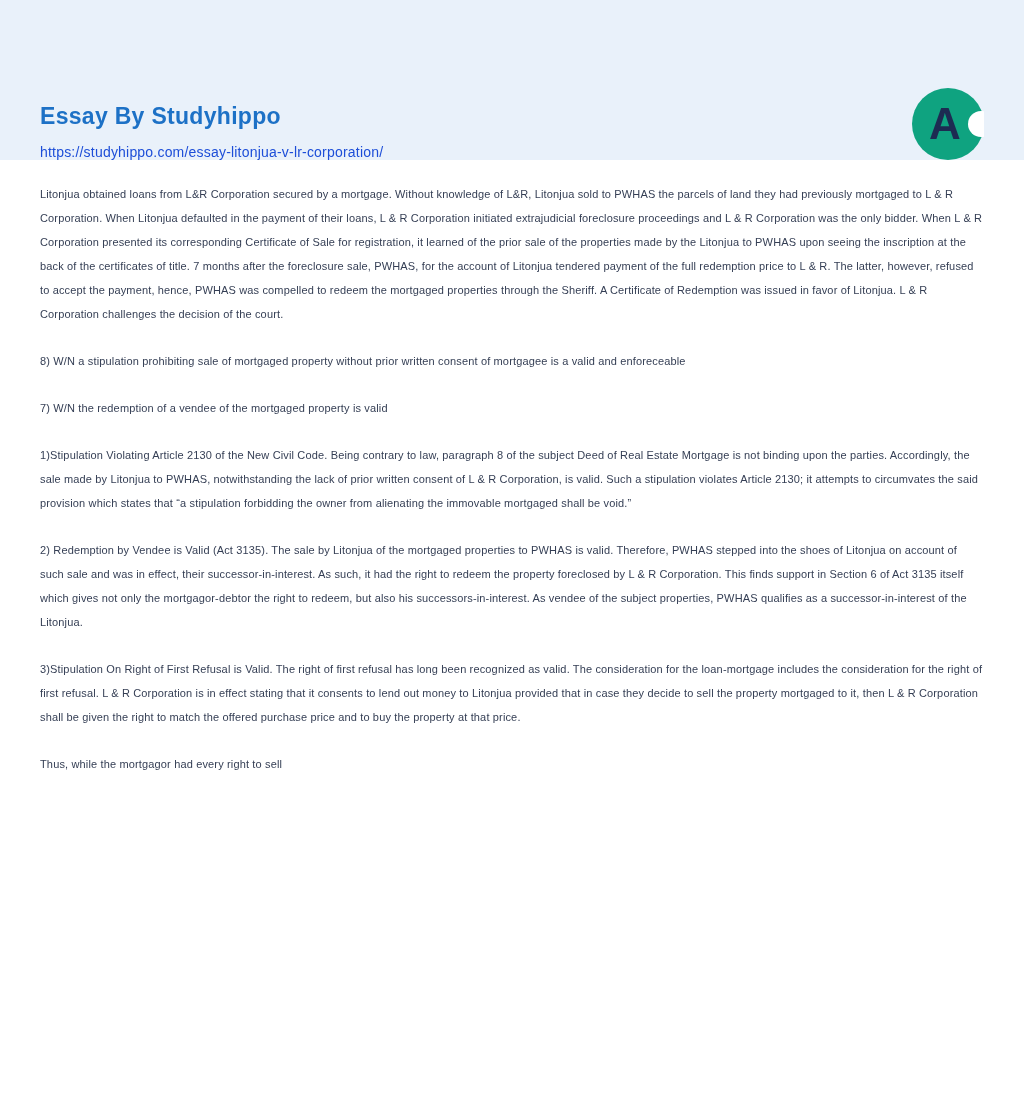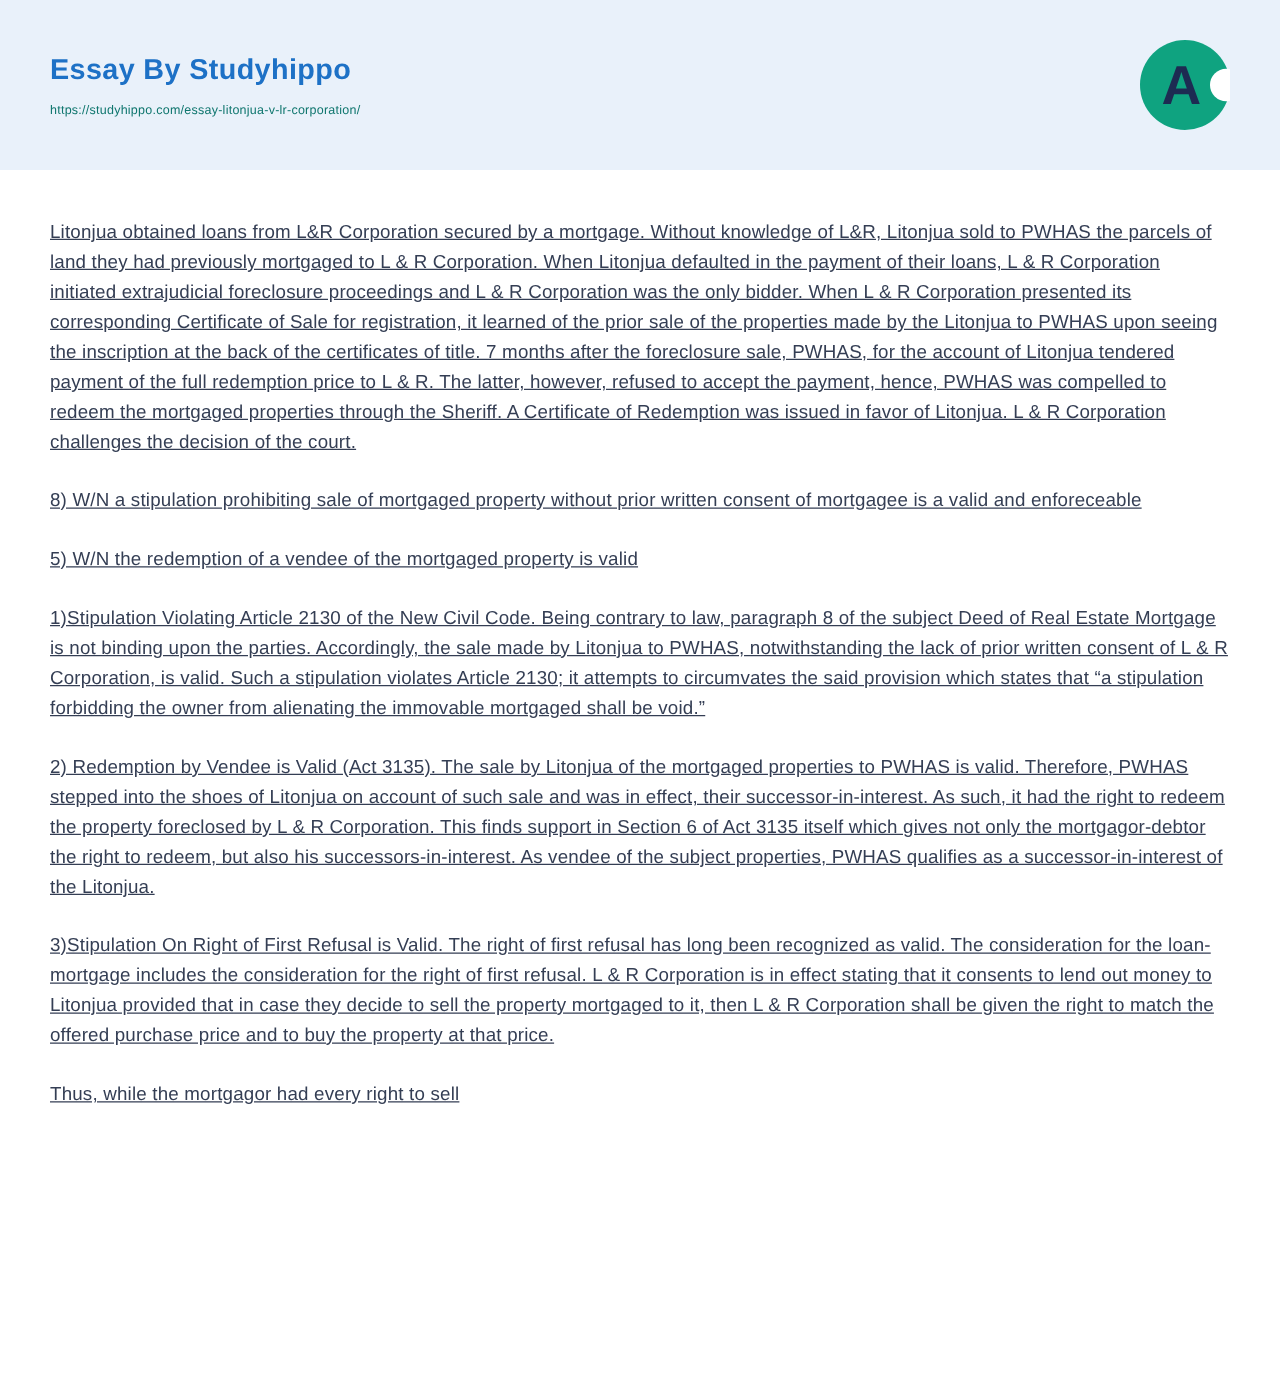--- a/index.html
+++ b/index.html
@@ -11,40 +11,40 @@
   body {
     width: 1024px;
     min-height: 1099px;
     font-family: "Liberation Sans", "DejaVu Sans", sans-serif;
     color: #343e54;
   }
 
   
   .site-header {
     background: #e9f1fa;
-    height: 136px;
+    height: 160px;
     display: flex;
-    align-items: center;
+    align-items: flex-end;
     justify-content: space-between;
     padding: 0 40px;
   }
   .header-text {
     display: flex;
     flex-direction: column;
     gap: 14px;
   }
   .site-title {
     color: #1d71c6;
     font-size: 23px;
     font-weight: 700;
     letter-spacing: 0.3px;
   }
   .site-url {
-    color: #0f766e;
-    font-size: 10px;
+    color: #1d4ed8;
+    font-size: 14px;
     text-decoration: none;
     letter-spacing: 0.2px;
     cursor: pointer;
   }
   .logo {
     width: 72px;
     height: 72px;
     flex: 0 0 auto;
   }
 
@@ -53,25 +53,24 @@
     padding: 22px 40px 40px 40px;
   }
   .article-title {
     color: #1d2b52;
     font-size: 32px;
     font-weight: 700;
     margin: 0 0 14px 0;
     letter-spacing: 0.2px;
   }
   .article p {
-    margin: 16px 0 23px 0;
-    font-size: 15px;
+    margin: 0 0 23px 0;
+    font-size: 11px;
     line-height: 24px;
     letter-spacing: 0.15px;
-    text-decoration: underline;
   }
   .article p:last-child {
     margin-bottom: 0;
   }
 </style>
 </head>
 <body>
 
 <header class="site-header">
   <div class="header-text">
@@ -87,21 +86,21 @@
   </div>
 </header>
 
 <main class="article">
 
   <p>Litonjua obtained loans from L&amp;R Corporation secured by a mortgage. Without knowledge of L&amp;R, Litonjua sold to PWHAS the parcels of land they had previously mortgaged to L &amp; R Corporation. When Litonjua defaulted in the payment of their loans, L &amp; R Corporation initiated extrajudicial foreclosure proceedings and L &amp; R Corporation was the only bidder. When L &amp; R Corporation presented its corresponding Certificate of Sale for registration, it learned of the prior sale of the properties made by the Litonjua to PWHAS upon seeing the inscription at the back of the certificates of title. 7 months after the foreclosure sale, PWHAS, for the account of Litonjua tendered payment of the full redemption price to L &amp; R. The latter, however, refused to accept the payment, hence, PWHAS was compelled to redeem the mortgaged properties through the Sheriff. A Certificate of Redemption was issued in favor of Litonjua. L &amp; R Corporation challenges the decision of the court.</p>
 
 
   <p>8) W/N a stipulation prohibiting sale of mortgaged property without prior written consent of mortgagee is a valid and enforeceable</p>
 
-  <p>5) W/N the redemption of a vendee of the mortgaged property is valid</p>
+  <p>7) W/N the redemption of a vendee of the mortgaged property is valid</p>
 
 
   <p>1)Stipulation Violating Article 2130 of the New Civil Code. Being contrary to law, paragraph 8 of the subject Deed of Real Estate Mortgage is not binding upon the parties. Accordingly, the sale made by Litonjua to PWHAS, notwithstanding the lack of prior written consent of L &amp; R Corporation, is valid. Such a stipulation violates Article 2130; it attempts to circumvates the said provision which states that “a stipulation forbidding the owner from alienating the immovable mortgaged shall be void.”</p>
 
   <p>2) Redemption by Vendee is Valid (Act 3135). The sale by Litonjua of the mortgaged properties to PWHAS is valid. Therefore, PWHAS stepped into the shoes of Litonjua on account of such sale and was in effect, their successor-in-interest. As such, it had the right to redeem the property foreclosed by L &amp; R Corporation. This finds support in Section 6 of Act 3135 itself which gives not only the mortgagor-debtor the right to redeem, but also his successors-in-interest. As vendee of the subject properties, PWHAS qualifies as a successor-in-interest of the Litonjua.</p>
 
   <p>3)Stipulation On Right of First Refusal is Valid. The right of first refusal has long been recognized as valid. The consideration for the loan-mortgage includes the consideration for the right of first refusal. L &amp; R Corporation is in effect stating that it consents to lend out money to Litonjua provided that in case they decide to sell the property mortgaged to it, then L &amp; R Corporation shall be given the right to match the offered purchase price and to buy the property at that price.</p>
 
   <p>Thus, while the mortgagor had every right to sell</p>
 </main>

